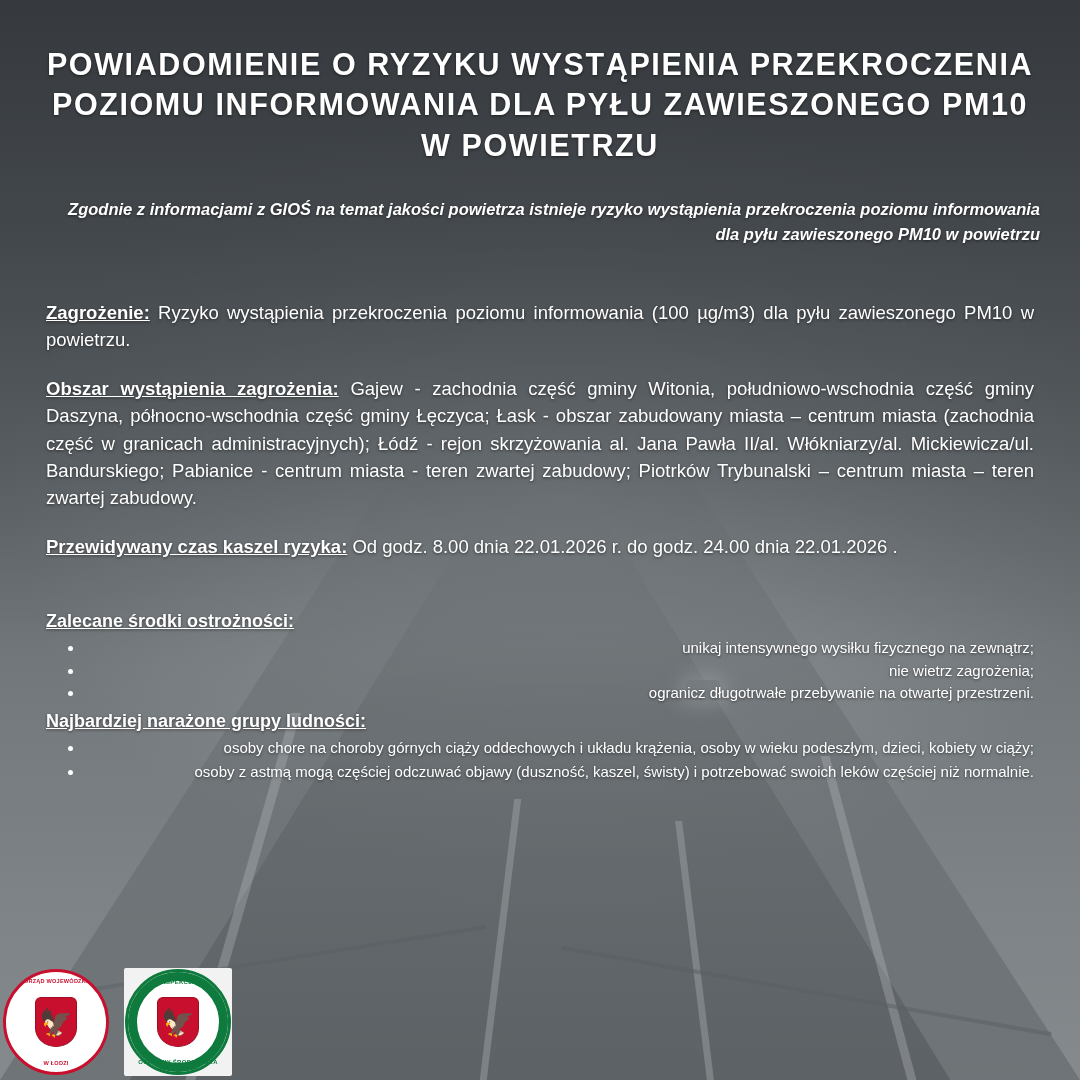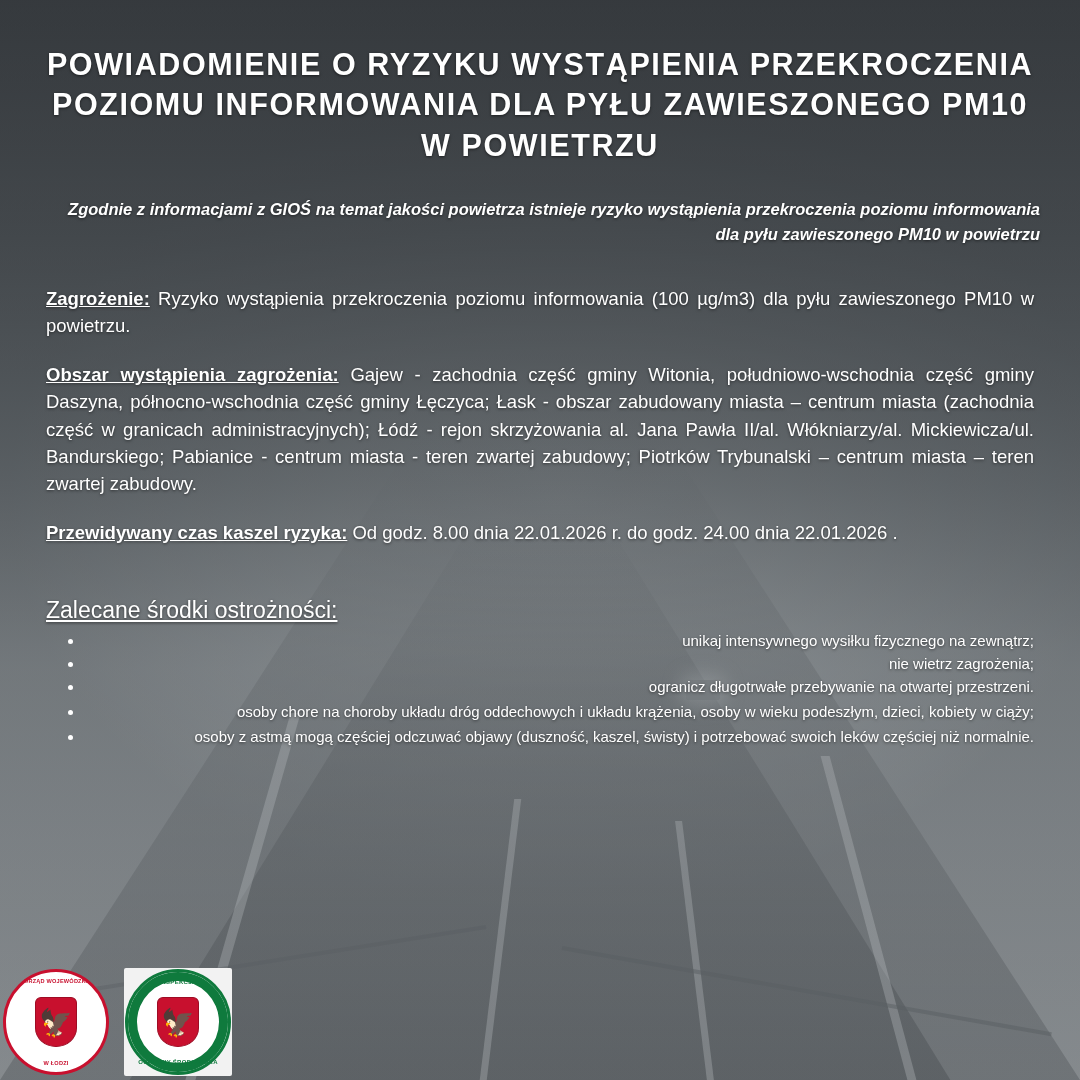--- a/index.html
+++ b/index.html
@@ -121,40 +121,40 @@
     margin: 32px auto 0 auto;
     max-width: 1000px;
     font-size: 16.5px;
     line-height: 1.52;
     font-weight: bold;
     font-style: italic;
     text-align: right;
   }
 
   .body {
-    margin-top: 38px;
+    margin-top: 52px;
     padding: 0 16px;
     font-size: 18.5px;
     line-height: 1.47;
   }
 
   .para {
     margin: 0 0 22px 0;
     text-align: justify;
   }
 
   .lbl {
     font-weight: bold;
     text-decoration: underline;
   }
 
   .sect-head {
-    font-weight: normal;
+    font-weight: bold;
     text-decoration: underline;
-    font-size: 23px;
+    font-size: 18px;
     margin: 0 0 2px 0;
   }
   .spacer-sm { height: 26px; }
 
   ul.list {
     margin: 2px 0 4px 0;
     padding-left: 38px;
     list-style: disc;
   }
   ul.list li {
@@ -286,22 +286,23 @@
 
       <div class="spacer-sm"></div>
 
       <div class="sect-head">Zalecane środki ostrożności:</div>
       <ul class="list tight">
         <li>unikaj intensywnego wysiłku fizycznego na zewnątrz;</li>
         <li>nie wietrz zagrożenia;</li>
         <li>ogranicz długotrwałe przebywanie na otwartej przestrzeni.</li>
       </ul>
 
+      <div class="sect-head">Najbardziej narażone grupy ludności:</div>
       <ul class="list">
-        <li>osoby chore na choroby układu dróg oddechowych i układu krążenia, osoby w wieku podeszłym, dzieci, kobiety w ciąży;</li>
+        <li>osoby chore na choroby górnych ciąży oddechowych i układu krążenia, osoby w wieku podeszłym, dzieci, kobiety w ciąży;</li>
         <li>osoby z astmą mogą częściej odczuwać objawy (duszność, kaszel, świsty) i potrzebować swoich leków częściej niż normalnie.</li>
       </ul>
 
     </div>
   </div>
 
   <div class="logos">
 
     <div class="logo-box">
       <div class="seal voivode">

